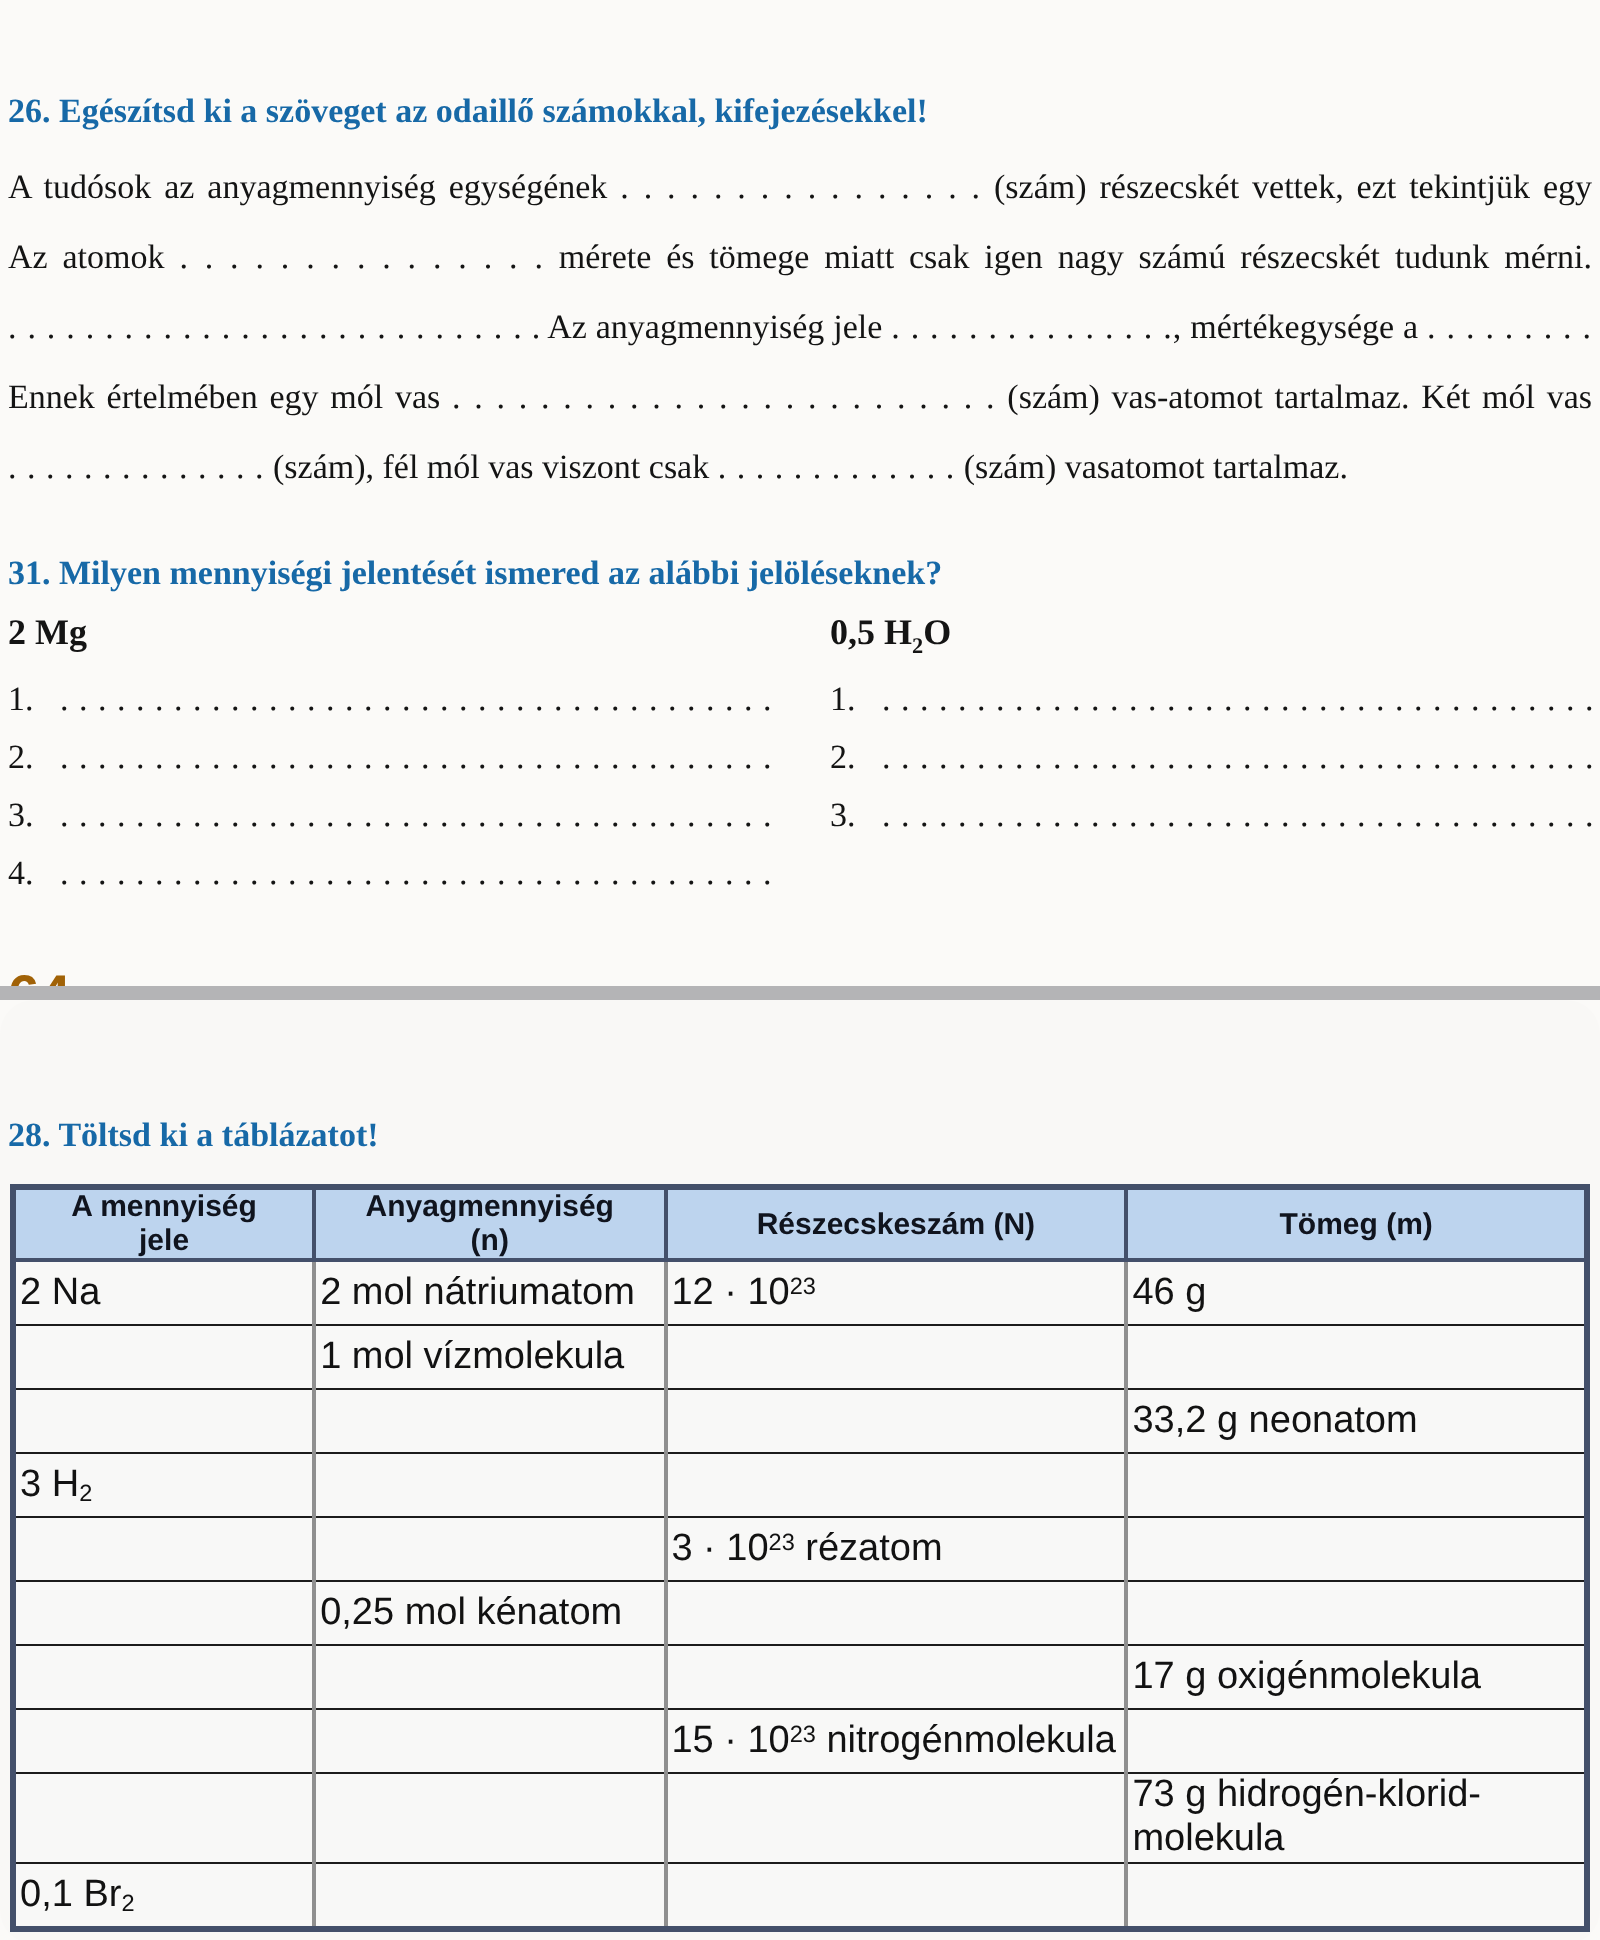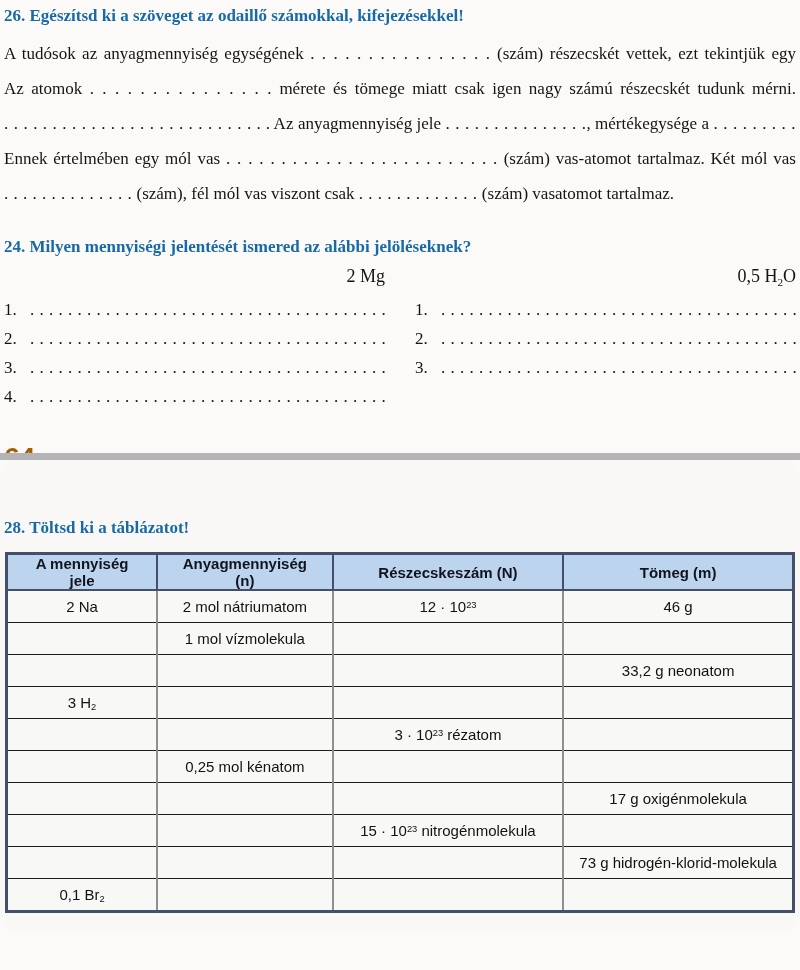--- a/index.html
+++ b/index.html
@@ -20,20 +20,21 @@
     font-family:"Liberation Serif", serif;
     color:var(--text);
     overflow:hidden;
   }
   .page-top{
     box-sizing:border-box;
     height:453px;
     padding:6px 4px 0 4px;
     background:var(--page-bg-top);
     overflow:hidden;
+    margin-top:40px;
   }
   .page-divider{
     height:7px;
     background:var(--divider-gray);
   }
   .page-bottom{
     box-sizing:border-box;
     height:472px;
     padding:58px 4px 0 4px;
     background:var(--page-bg-bottom);
@@ -65,25 +66,26 @@
     white-space:nowrap;
   }
   .ex27-title{margin-top:26px;}
   .answer-cols{
     display:flex;
     gap:30px;
     margin-top:8px;
   }
   .answer-col{flex:1;min-width:0;overflow:hidden;}
   .symbol{
-    text-align:right;
+    text-align:left;
     font-size:18px;
     height:22px;
     line-height:22px;
     margin-bottom:8px;
+    font-weight:bold;
   }
   .answer-line{
     font-size:17px;
     line-height:29px;
     height:29px;
     white-space:nowrap;
     overflow:hidden;
   }
   .answer-line .num{
     display:inline-block;
@@ -114,44 +116,44 @@
     height:27px;
     text-align:center;
     color:#10141e;
     padding:0 19px;
   }
   .fill-table td{
     border-left:2px solid var(--table-grid-gray);
     border-right:2px solid var(--table-grid-gray);
     border-top:1.5px solid var(--table-grid-dark);
     border-bottom:1.5px solid var(--table-grid-dark);
-    font-size:15px;
+    font-size:19px;
     height:31px;
-    text-align:center;
+    text-align:left;
     color:#121212;
     padding:0 2px;
     overflow:hidden;
   }
   sub{font-size:62%;vertical-align:-20%;}
   sup{font-size:62%;vertical-align:38%;}
 </style>
 </head>
 <body>
 
 <div class="page-top">
   <h2 class="ex-title">26. Egészítsd ki a szöveget az odaillő számokkal, kifejezésekkel!</h2>
   <div class="lines">
       <div class="fill-line justify">A tudósok az anyagmennyiség egységének <span class="dots">. . . . . . . . . . . . . . . .</span>  (szám) részecskét vettek, ezt tekintjük egy</div>
       <div class="fill-line justify">Az atomok  <span class="dots">. . . . . . . . . . . . . . .</span>  mérete és tömege miatt csak igen nagy számú részecskét tudunk mérni.</div>
       <div class="fill-line justify"><span class="dots">. . . . . . . . . . . . . . . . . . . . . . . . . . .</span> . Az anyagmennyiség jele <span class="dots">. . . . . . . . . . . . . . .</span>, mértékegysége a  <span class="dots">. . . . . . . . .</span></div>
       <div class="fill-line justify">Ennek értelmében egy mól vas <span class="dots">. . . . . . . . . . . . . . . . . . . . . . . . .</span>   (szám) vas-atomot tartalmaz. Két mól vas</div>
       <div class="fill-line"><span class="dots">. . . . . . . . . . . . . .</span>  (szám), fél mól vas viszont csak <span class="dots">. . . . . . . . . . . . .</span>  (szám) vasatomot tartalmaz.</div>
     </div>
 
-  <h2 class="ex-title ex27-title">24. Milyen mennyiségi jelentését ismered az alábbi jelöléseknek?</h2>
+  <h2 class="ex-title ex27-title">31. Milyen mennyiségi jelentését ismered az alábbi jelöléseknek?</h2>
   <div class="answer-cols">
       <div class="answer-col">
         <div class="symbol">2 Mg</div>
         <div class="answer-line"><span class="num">1.</span><span class="dots">. . . . . . . . . . . . . . . . . . . . . . . . . . . . . . . . . . . . . .</span></div>
         <div class="answer-line"><span class="num">2.</span><span class="dots">. . . . . . . . . . . . . . . . . . . . . . . . . . . . . . . . . . . . . .</span></div>
         <div class="answer-line"><span class="num">3.</span><span class="dots">. . . . . . . . . . . . . . . . . . . . . . . . . . . . . . . . . . . . . .</span></div>
         <div class="answer-line"><span class="num">4.</span><span class="dots">. . . . . . . . . . . . . . . . . . . . . . . . . . . . . . . . . . . . . .</span></div>
       </div>
       <div class="answer-col">
         <div class="symbol">0,5 H<sub>2</sub>O</div>

